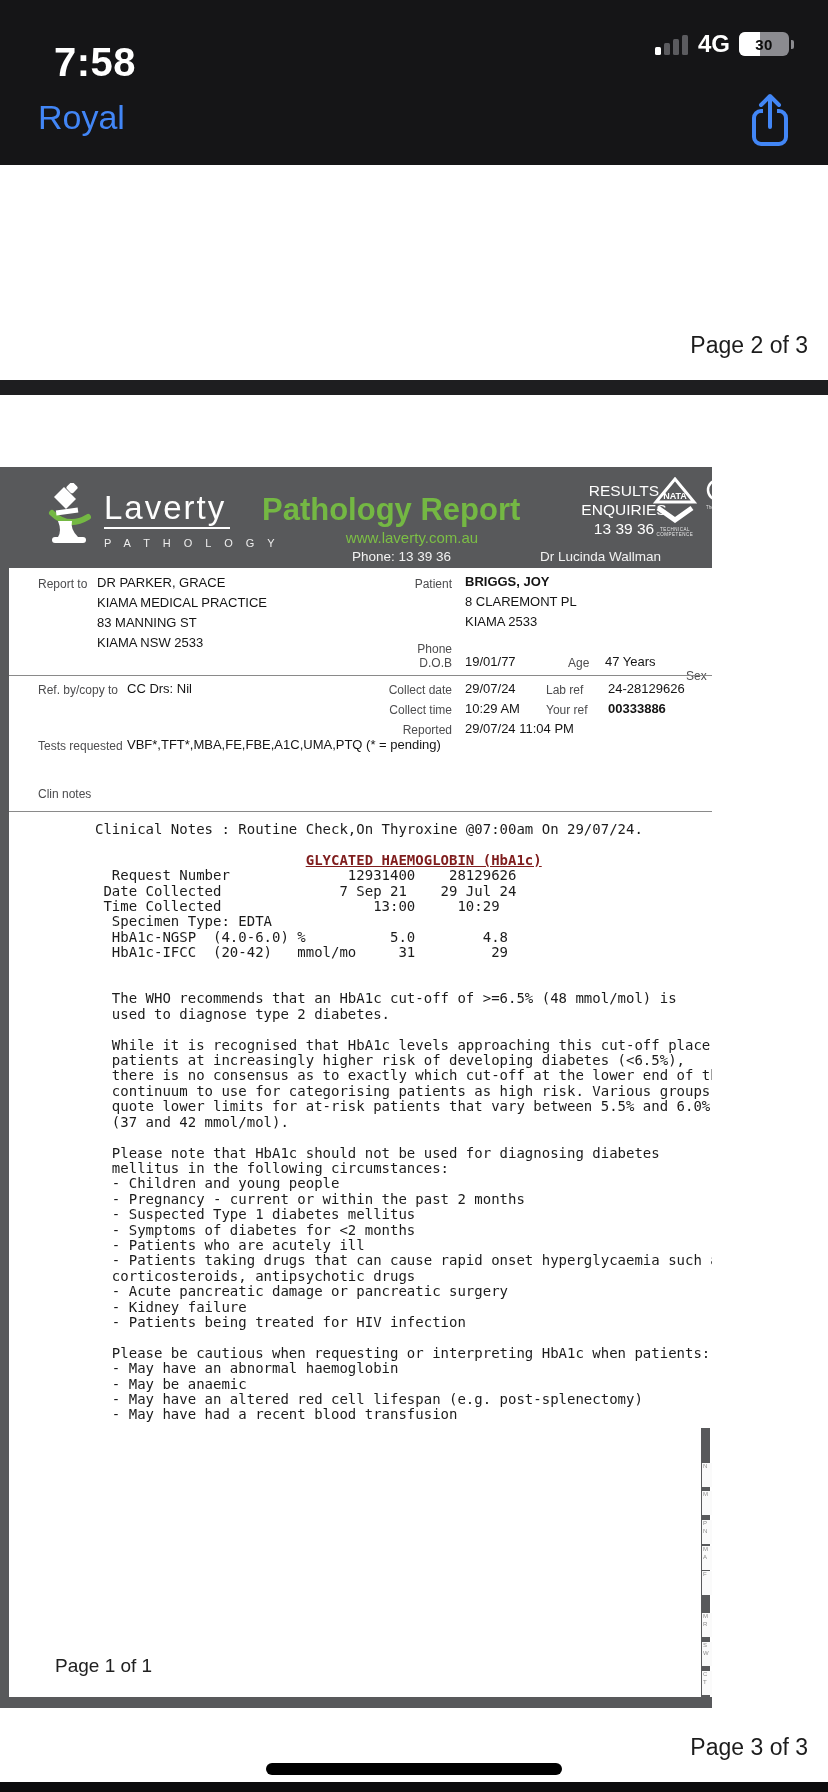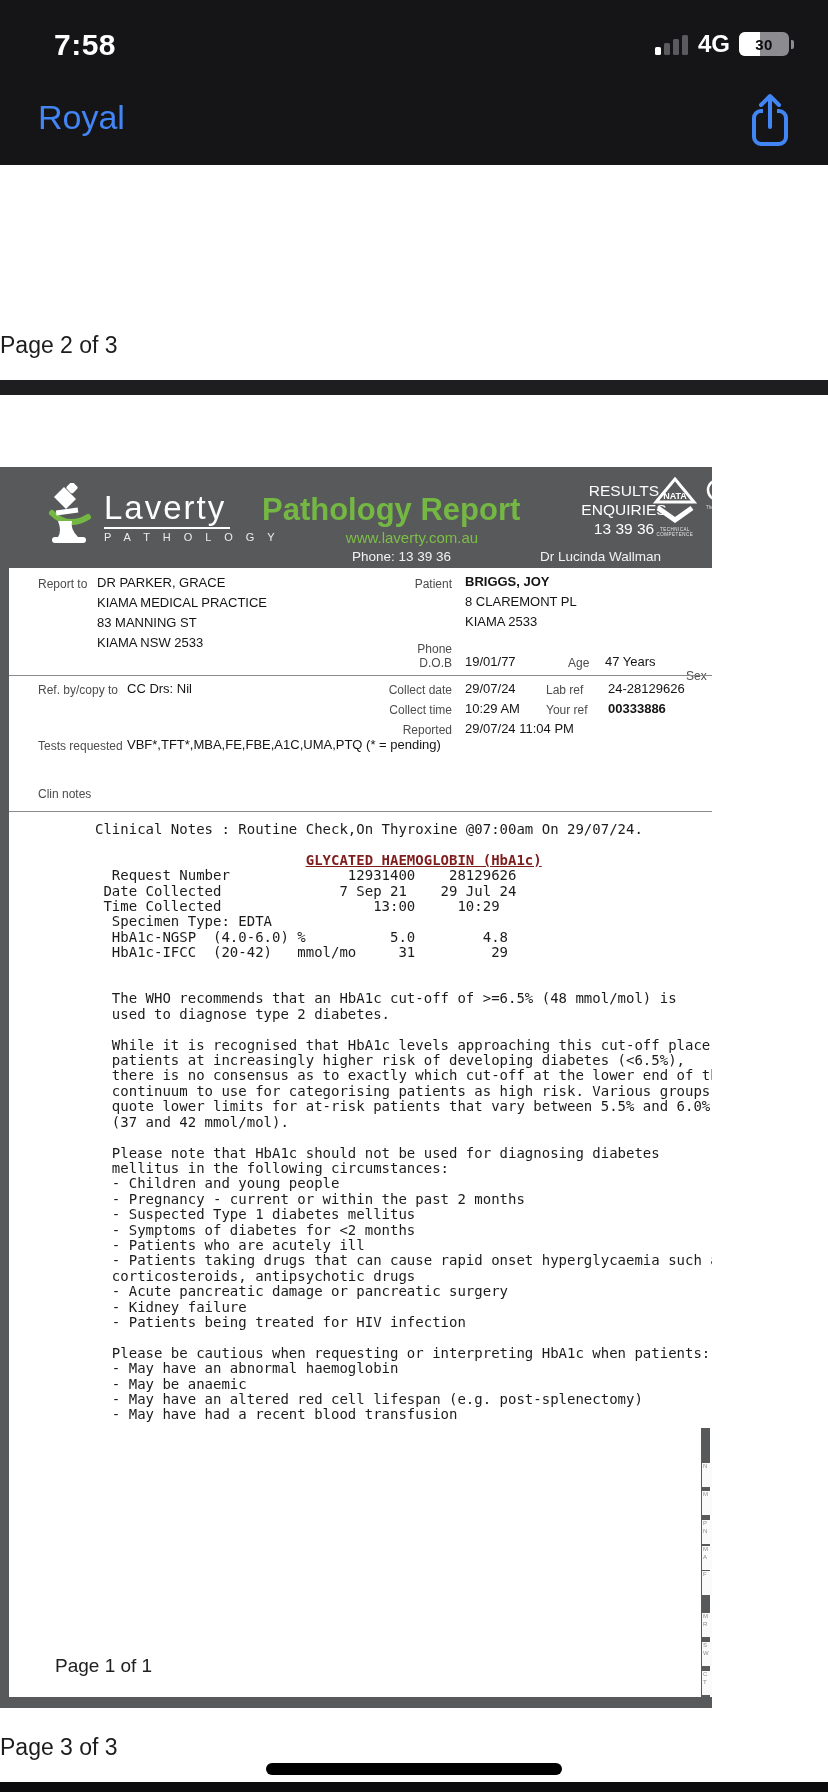--- a/index.html
+++ b/index.html
@@ -1,40 +1,40 @@
 <!DOCTYPE html>
 <html><head>
 <meta charset="utf-8">
 <style>
   html,body{margin:0;padding:0;background:#fff;}
   #screen{position:relative;width:828px;height:1792px;overflow:hidden;background:#fff;
           font-family:"Liberation Sans",sans-serif;}
   
   #topbar{position:absolute;top:0;left:0;width:828px;height:165px;background:#151517;}
-  .time{position:absolute;left:54px;top:28px;font-size:30px;font-weight:700;color:#fff;letter-spacing:.5px;}
+  .time{position:absolute;left:54px;top:40px;font-size:40px;font-weight:700;color:#fff;letter-spacing:.5px;}
   .status-cluster{position:absolute;right:34px;top:30px;display:flex;align-items:center;gap:9px;}
   .net{color:#fff;font-size:24px;font-weight:600;}
   .battery{position:relative;width:50px;height:24px;border-radius:6px;background:#8b8b90;overflow:hidden;}
   .battery .fill{position:absolute;left:0;top:0;height:100%;width:42%;background:#fff;}
   .battery .pct{position:absolute;inset:0;display:flex;align-items:center;justify-content:center;
                 font-size:15px;font-weight:800;color:#0c0c0c;letter-spacing:.5px;}
   .battery-nib{width:3px;height:9px;background:#8b8b90;border-radius:0 2px 2px 0;margin-left:-7px;}
   .close-btn{position:absolute;left:38px;top:98px;font-size:34px;color:#4286f6;cursor:pointer;}
   
-  .page-label{position:absolute;left:0;width:808px;text-align:left;font-size:23px;color:#1c1c1c;}
+  .page-label{position:absolute;left:0;width:808px;text-align:right;font-size:23px;color:#1c1c1c;}
   #sep-bar{position:absolute;top:380px;left:0;width:828px;height:15px;background:#1e1e20;}
   #banner{position:absolute;top:414px;left:0;width:828px;text-align:center;font-size:22px;color:#2e2e2e;letter-spacing:-.2px;}
   
   #page{position:absolute;top:467px;left:0;width:712px;height:1241px;background:#fff;overflow:hidden;}
   #left-strip{position:absolute;left:0;top:0;width:9px;height:100%;background:#58595b;}
   #bottom-strip{position:absolute;left:0;bottom:0;width:828px;height:11px;background:#58595b;}
   #rep-header{position:absolute;top:0;left:0;width:828px;height:101px;background:#58595b;}
   .brand{position:absolute;left:104px;top:22px;}
   .brand-name{font-size:33px;color:#fdfdfd;letter-spacing:2px;border-bottom:2px solid #fdfdfd;padding:0 4px 1px 0;}
-  .brand-sub{display:block;margin-top:4px;font-size:11px;letter-spacing:5px;color:#ededed;}
+  .brand-sub{display:block;margin-top:10px;font-size:11px;letter-spacing:5px;color:#ededed;}
   .rep-title{position:absolute;left:262px;top:25px;font-size:31px;font-weight:700;color:#74b843;}
   .rep-site{position:absolute;left:262px;top:62px;width:300px;text-align:center;font-size:15px;color:#7cbf45;}
   .rep-phone{position:absolute;left:352px;top:82px;font-size:13.5px;color:#f2f2f2;}
   .rep-path{position:absolute;left:540px;top:82px;font-size:13.5px;color:#f2f2f2;}
   .rep-fc{position:absolute;left:792px;top:86px;font-size:7.5px;color:#e6e6e6;white-space:nowrap;}
   .results{position:absolute;left:556px;top:14px;width:136px;text-align:center;color:#fff;
            font-size:15.5px;font-weight:400;line-height:19px;}
   .nata{position:absolute;left:650px;top:10px;width:50px;text-align:center;}
   .nata-cap{font-size:4.5px;color:#e8e8e8;line-height:5px;letter-spacing:.5px;}
   .college{position:absolute;left:706px;top:10px;display:flex;align-items:flex-start;}

